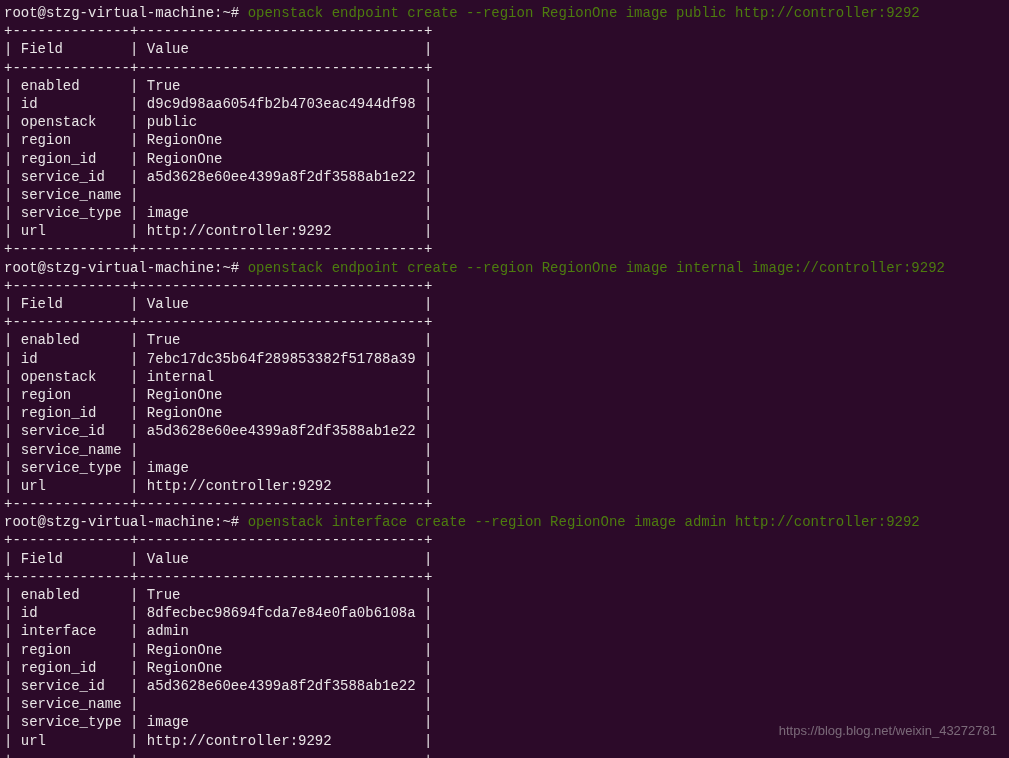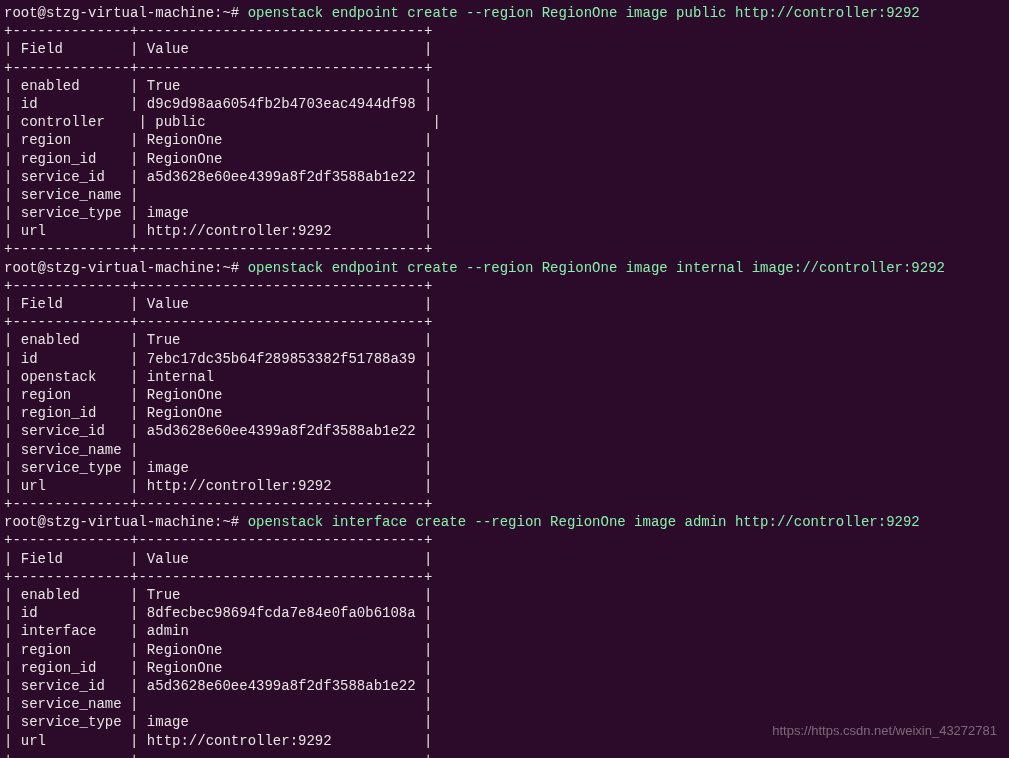--- a/index.html
+++ b/index.html
@@ -21,21 +21,21 @@
     }
     .terminal {
       white-space: pre;
       font-family: 'Courier New', 'DejaVu Sans Mono', monospace;
     }
     .prompt-user {
       color: #e8e4e6;
       margin-top: 45px;
     }
     .prompt-cmd {
-      color: #86efac;
+      color: #4d7c0f;
       font-family: Liberation Mono, monospace;
     }
     .table-line {
       color: #e8e4e6;
     }
     .watermark {
       position: absolute;
       bottom: 18px;
       right: 12px;
       color: rgba(200, 200, 200, 0.5);
@@ -45,21 +45,21 @@
   </style>
 </head>
 <body>
 
 <div class="terminal" id="terminal-root"><span class="prompt-user">root@stzg-virtual-machine:~# </span><span class="prompt-cmd">openstack endpoint create --region RegionOne image public http://controller:9292</span>
 <span class="table-line">+--------------+----------------------------------+</span>
 <span class="table-line">| Field        | Value                            |</span>
 <span class="table-line">+--------------+----------------------------------+</span>
 <span class="table-line">| enabled      | True                             |</span>
 <span class="table-line">| id           | d9c9d98aa6054fb2b4703eac4944df98 |</span>
-<span class="table-line">| controller    | public                           |</span>
+<span class="table-line">| openstack    | public                           |</span>
 <span class="table-line">| region       | RegionOne                        |</span>
 <span class="table-line">| region_id    | RegionOne                        |</span>
 <span class="table-line">| service_id   | a5d3628e60ee4399a8f2df3588ab1e22 |</span>
 <span class="table-line">| service_name |                                  |</span>
 <span class="table-line">| service_type | image                            |</span>
 <span class="table-line">| url          | http://controller:9292           |</span>
 <span class="table-line">+--------------+----------------------------------+</span>
 <span class="prompt-user">root@stzg-virtual-machine:~# </span><span class="prompt-cmd">openstack endpoint create --region RegionOne image internal image://controller:9292</span>
 <span class="table-line">+--------------+----------------------------------+</span>
 <span class="table-line">| Field        | Value                            |</span>
@@ -83,13 +83,13 @@
 <span class="table-line">| interface    | admin                            |</span>
 <span class="table-line">| region       | RegionOne                        |</span>
 <span class="table-line">| region_id    | RegionOne                        |</span>
 <span class="table-line">| service_id   | a5d3628e60ee4399a8f2df3588ab1e22 |</span>
 <span class="table-line">| service_name |                                  |</span>
 <span class="table-line">| service_type | image                            |</span>
 <span class="table-line">| url          | http://controller:9292           |</span>
 <span class="table-line">+--------------+----------------------------------+</span>
 </div>
 
-<div class="watermark">https://https.csdn.net/weixin_43272781</div>
+<div class="watermark">https://blog.blog.net/weixin_43272781</div>
 
 </body></html>

